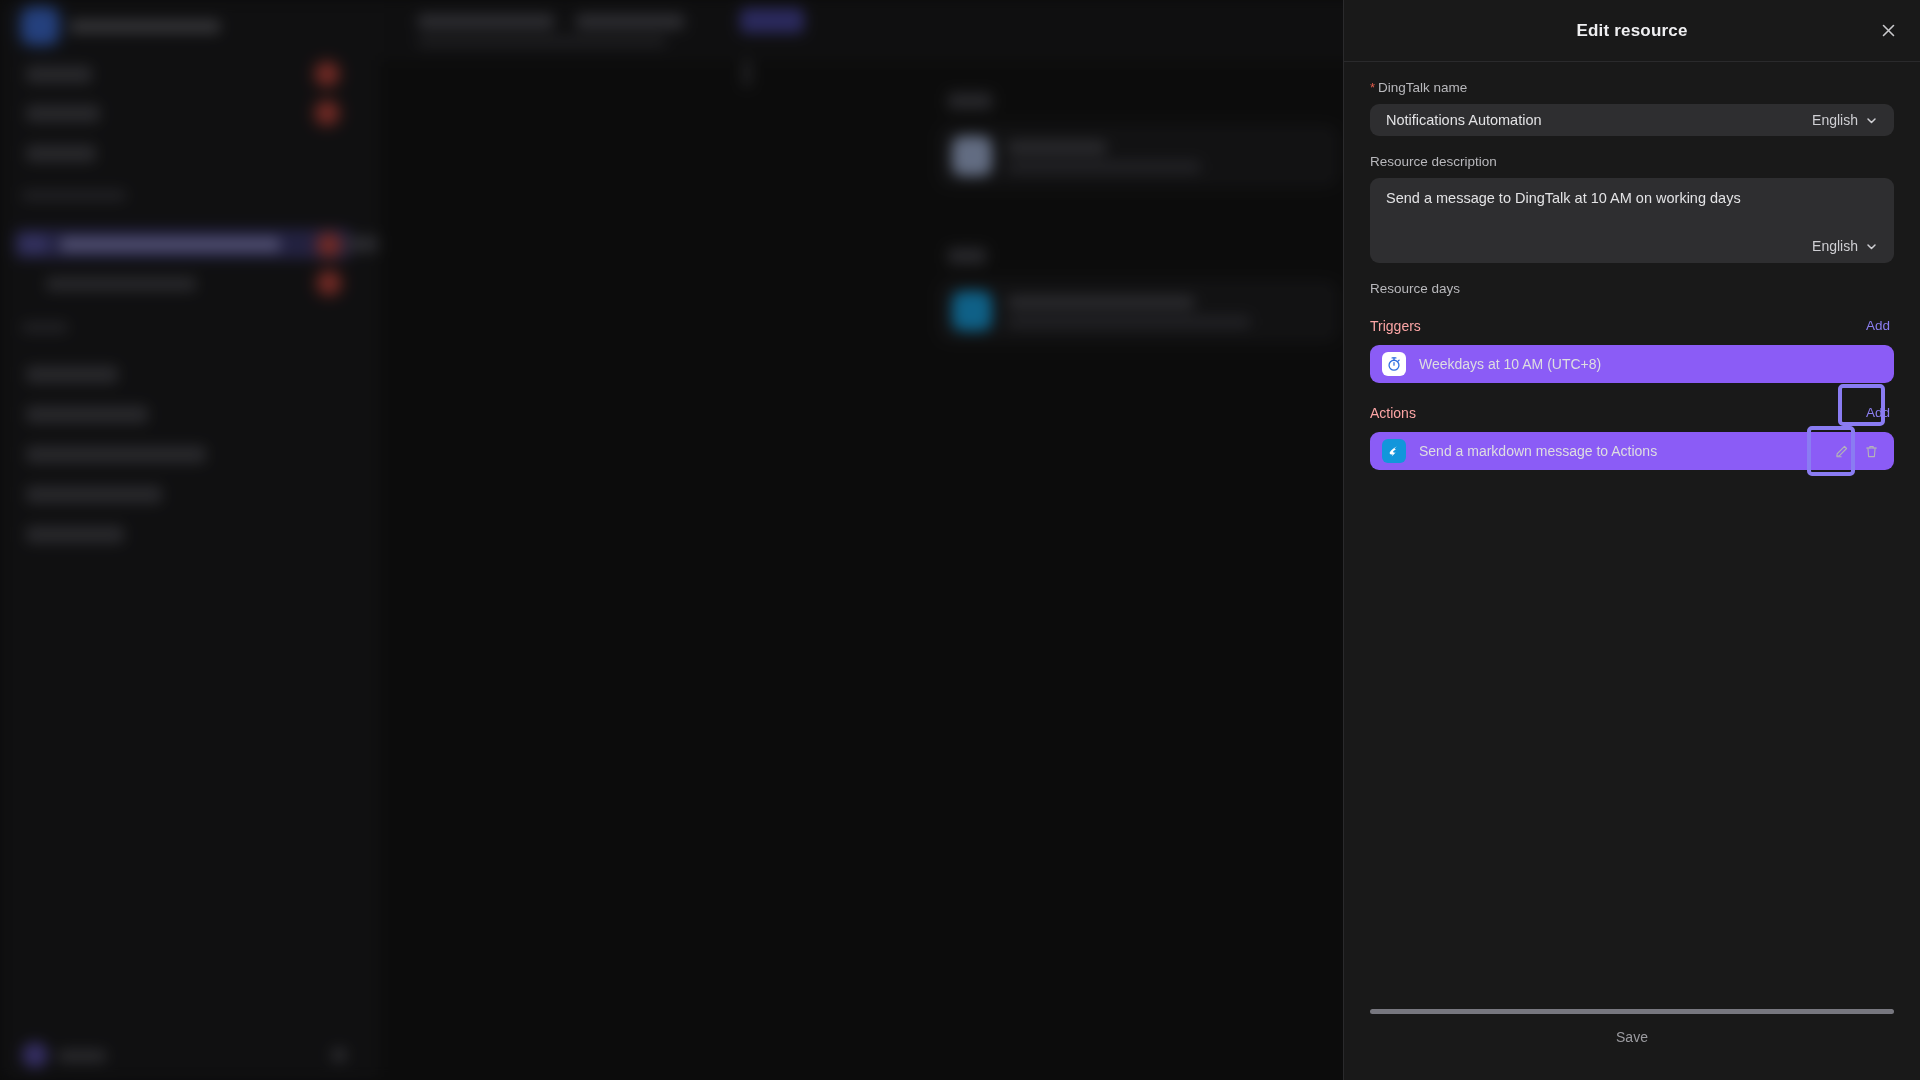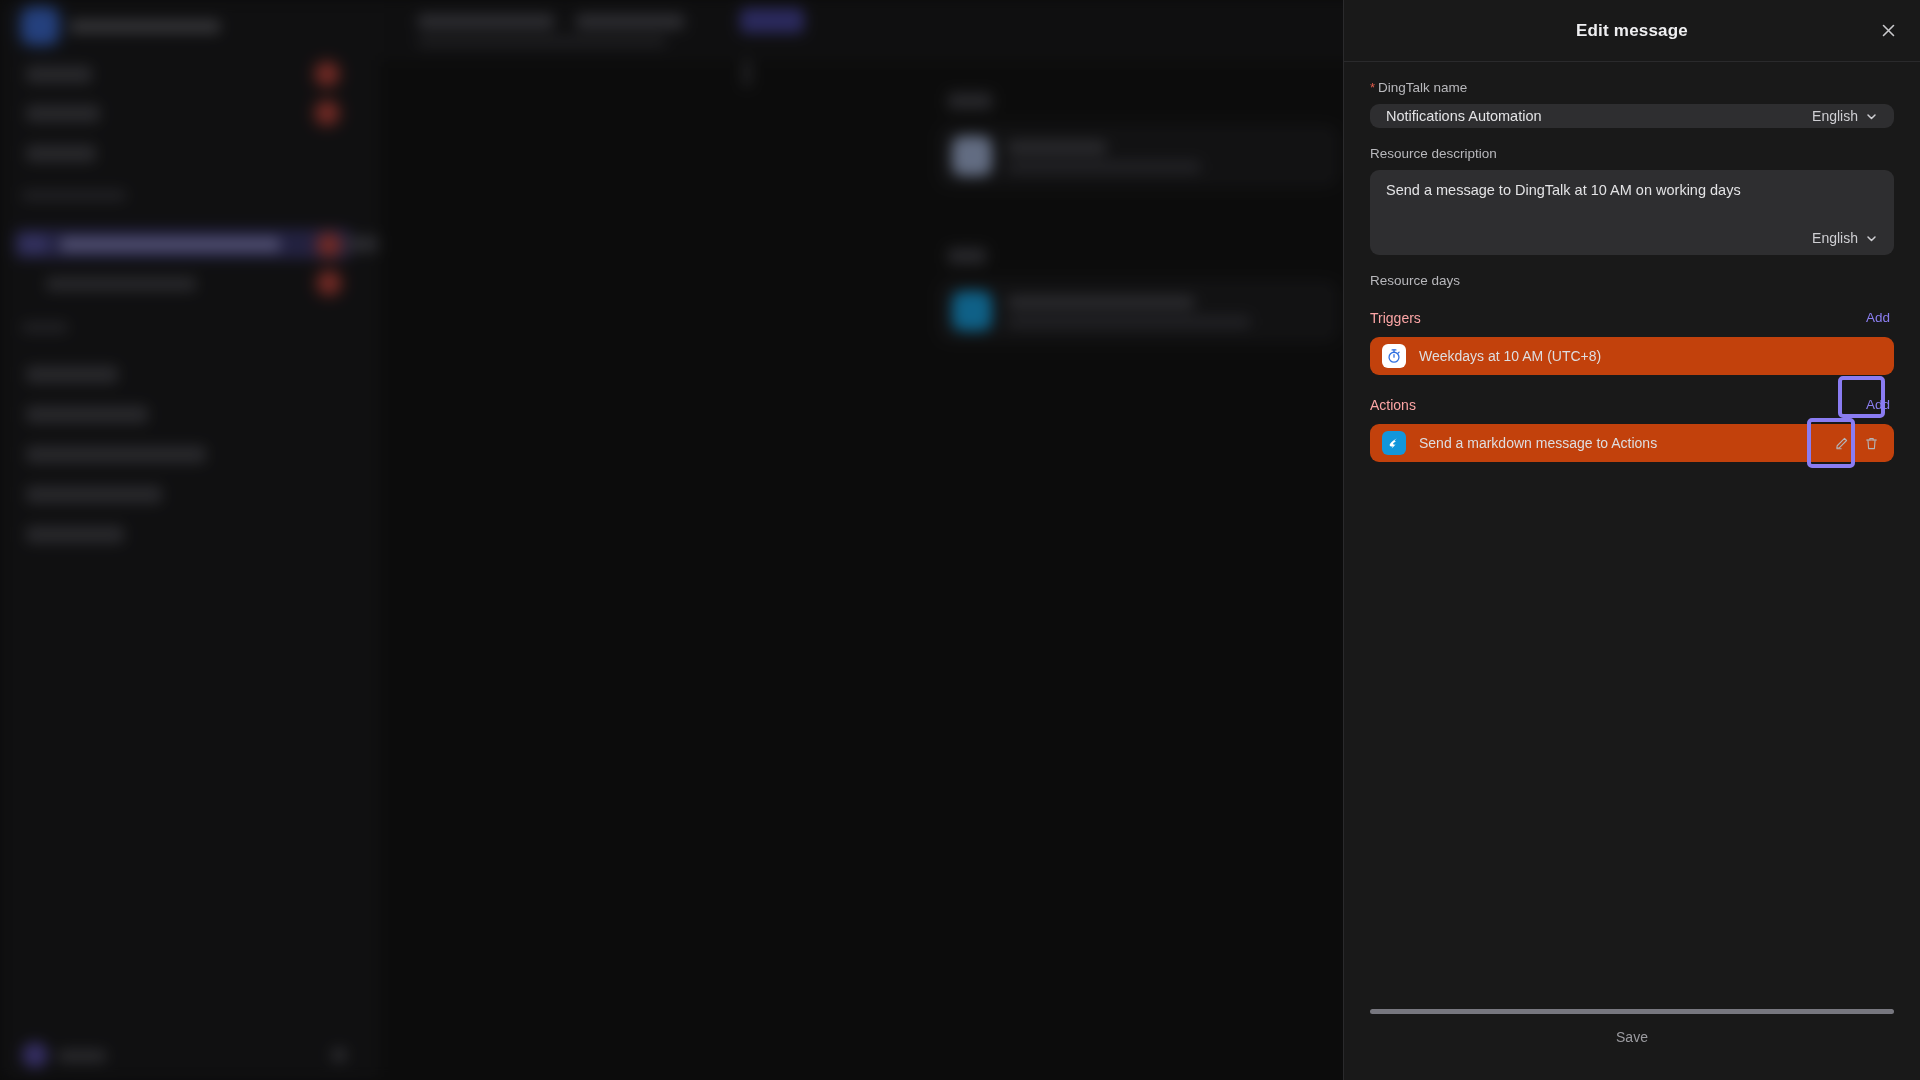--- a/index.html
+++ b/index.html
@@ -94,21 +94,21 @@
   .panel-body { flex: 1 1 auto; padding: 18px 26px 0 26px; overflow: hidden; position: relative; }
 
   .field-label {
     font-size: 13.5px; color: #b8b8bc; margin-bottom: 9px; display: flex; align-items: center; gap: 3px;
   }
   .req-star { color: #e05c4b; font-size: 13px; line-height: 1; }
 
   .input-box {
     background: #2e2e30; border-radius: 9px;
     display: flex; align-items: center; padding: 0 16px;
-    height: 24px; font-size: 14.5px; color: #e3e3e5;
+    height: 32px; font-size: 14.5px; color: #e3e3e5;
   }
   .input-box .val { flex: 1 1 auto; }
   .lang-sel { display: flex; align-items: center; gap: 7px; font-size: 14px; color: #cfcfd3; cursor: pointer; }
 
   .field-group { margin-bottom: 18px; }
 
   .textarea-box {
     background: #2e2e30; border-radius: 9px; height: 85px;
     padding: 12px 16px 8px 16px; position: relative;
     font-size: 14.5px; color: #e3e3e5;
@@ -123,21 +123,21 @@
   .select-box .sel-val { flex: 1 1 auto; }
 
   .section-head {
     display: flex; align-items: center; justify-content: space-between;
     margin: 20px 0 10px 0;
   }
   .section-title { font-size: 14px; color: #fca5a5; }
   .section-add { font-size: 13.5px; color: #8b7ef0; cursor: pointer; padding: 2px 4px; }
 
   .item-row {
-    background: #c2410c; border-radius: 9px; height: 38px;
+    background: #8b5cf6; border-radius: 9px; height: 38px;
     display: flex; align-items: center; padding: 0 10px 0 12px; gap: 13px;
     position: relative;
   }
   .item-icon { width: 24px; height: 24px; border-radius: 6px; flex: none; display:flex; align-items:center; justify-content:center; }
   .icon-white { background: #ffffff; }
   .icon-blue { background: #1296db; }
   .item-text { font-size: 14px; color: #dedee1; flex: 1 1 auto; }
   .row-actions { display: flex; align-items: center; gap: 0px; margin-right: -2px; }
   .icon-btn {
     width: 30px; height: 30px; border-radius: 6px;
@@ -234,21 +234,21 @@
       <div class="bg-btn-green"></div>
       <div class="bg-btn-2"></div>
     </div>
   </div>
 
   <div class="veil"></div>
 
   <div class="panel">
 
     <div class="panel-header">
-      <div class="panel-title">Edit message</div>
+      <div class="panel-title">Edit resource</div>
       <div class="panel-close">
         <svg width="15" height="15" viewBox="0 0 15 15" fill="none" stroke="currentColor" stroke-width="1.6" stroke-linecap="round">
           <path d="M2.5 2.5 L12.5 12.5 M12.5 2.5 L2.5 12.5"></path>
         </svg>
       </div>
     </div>
 
     <div class="panel-body">
 
       <div class="field-group">

